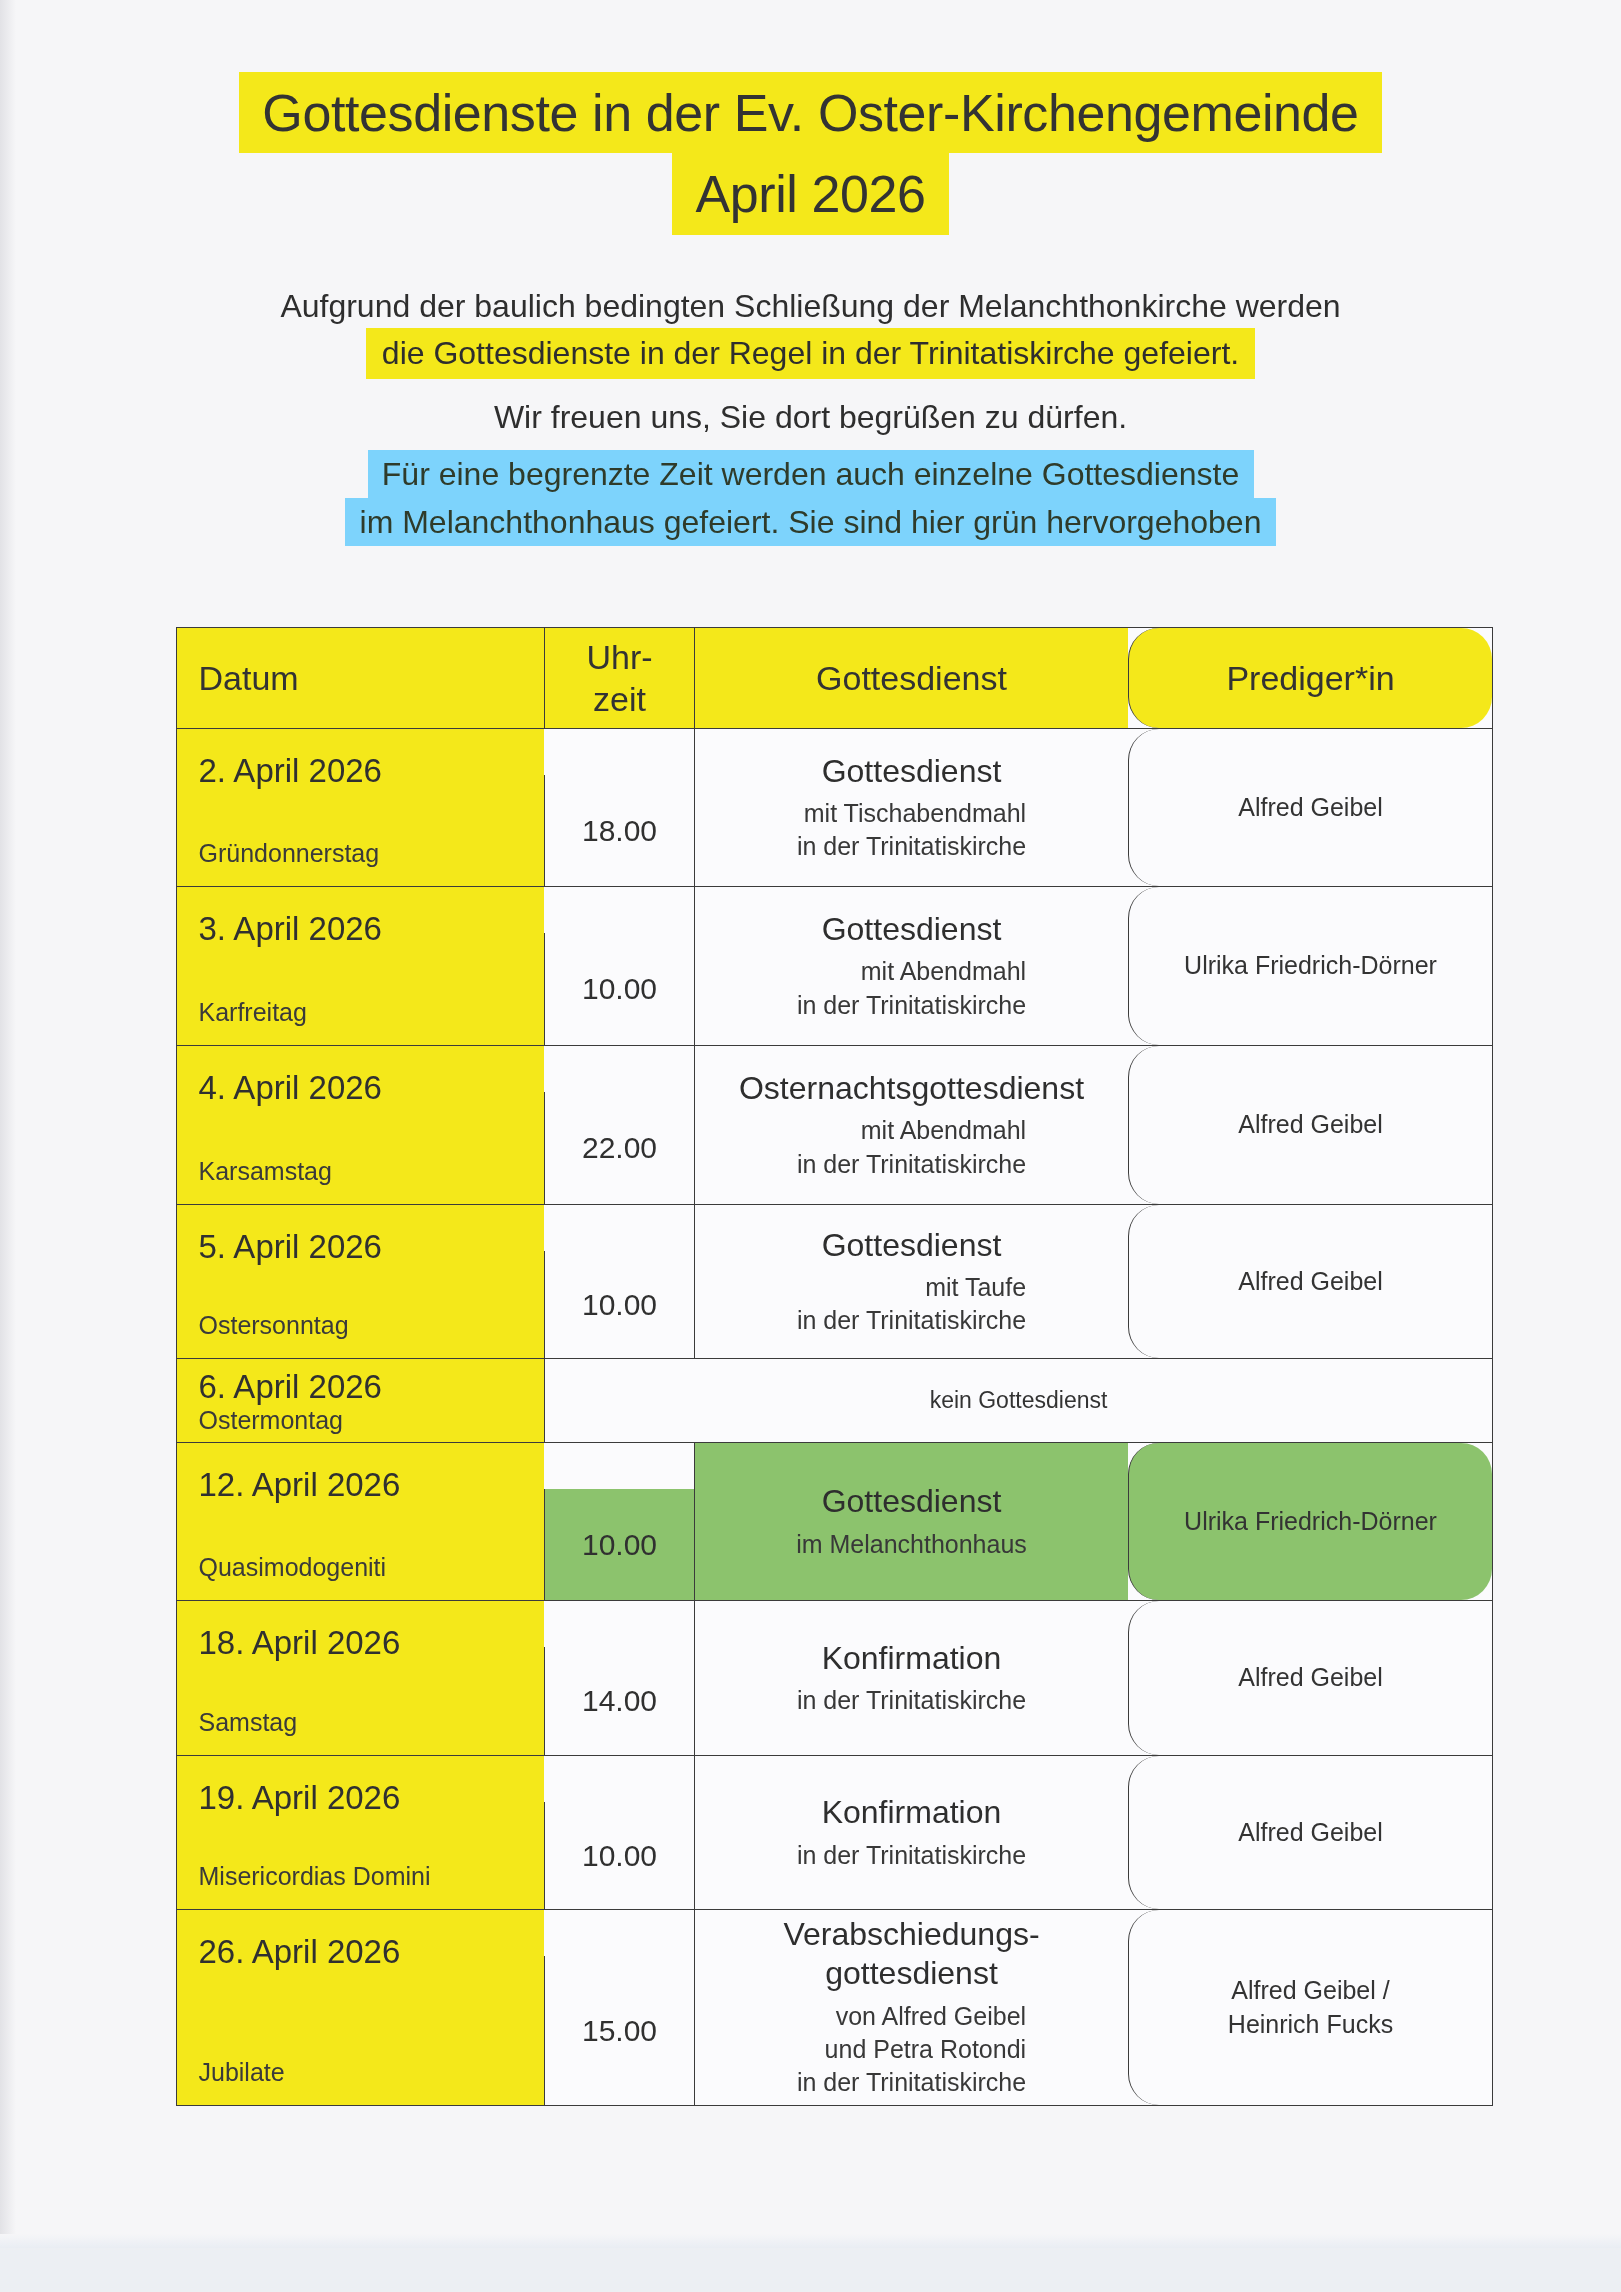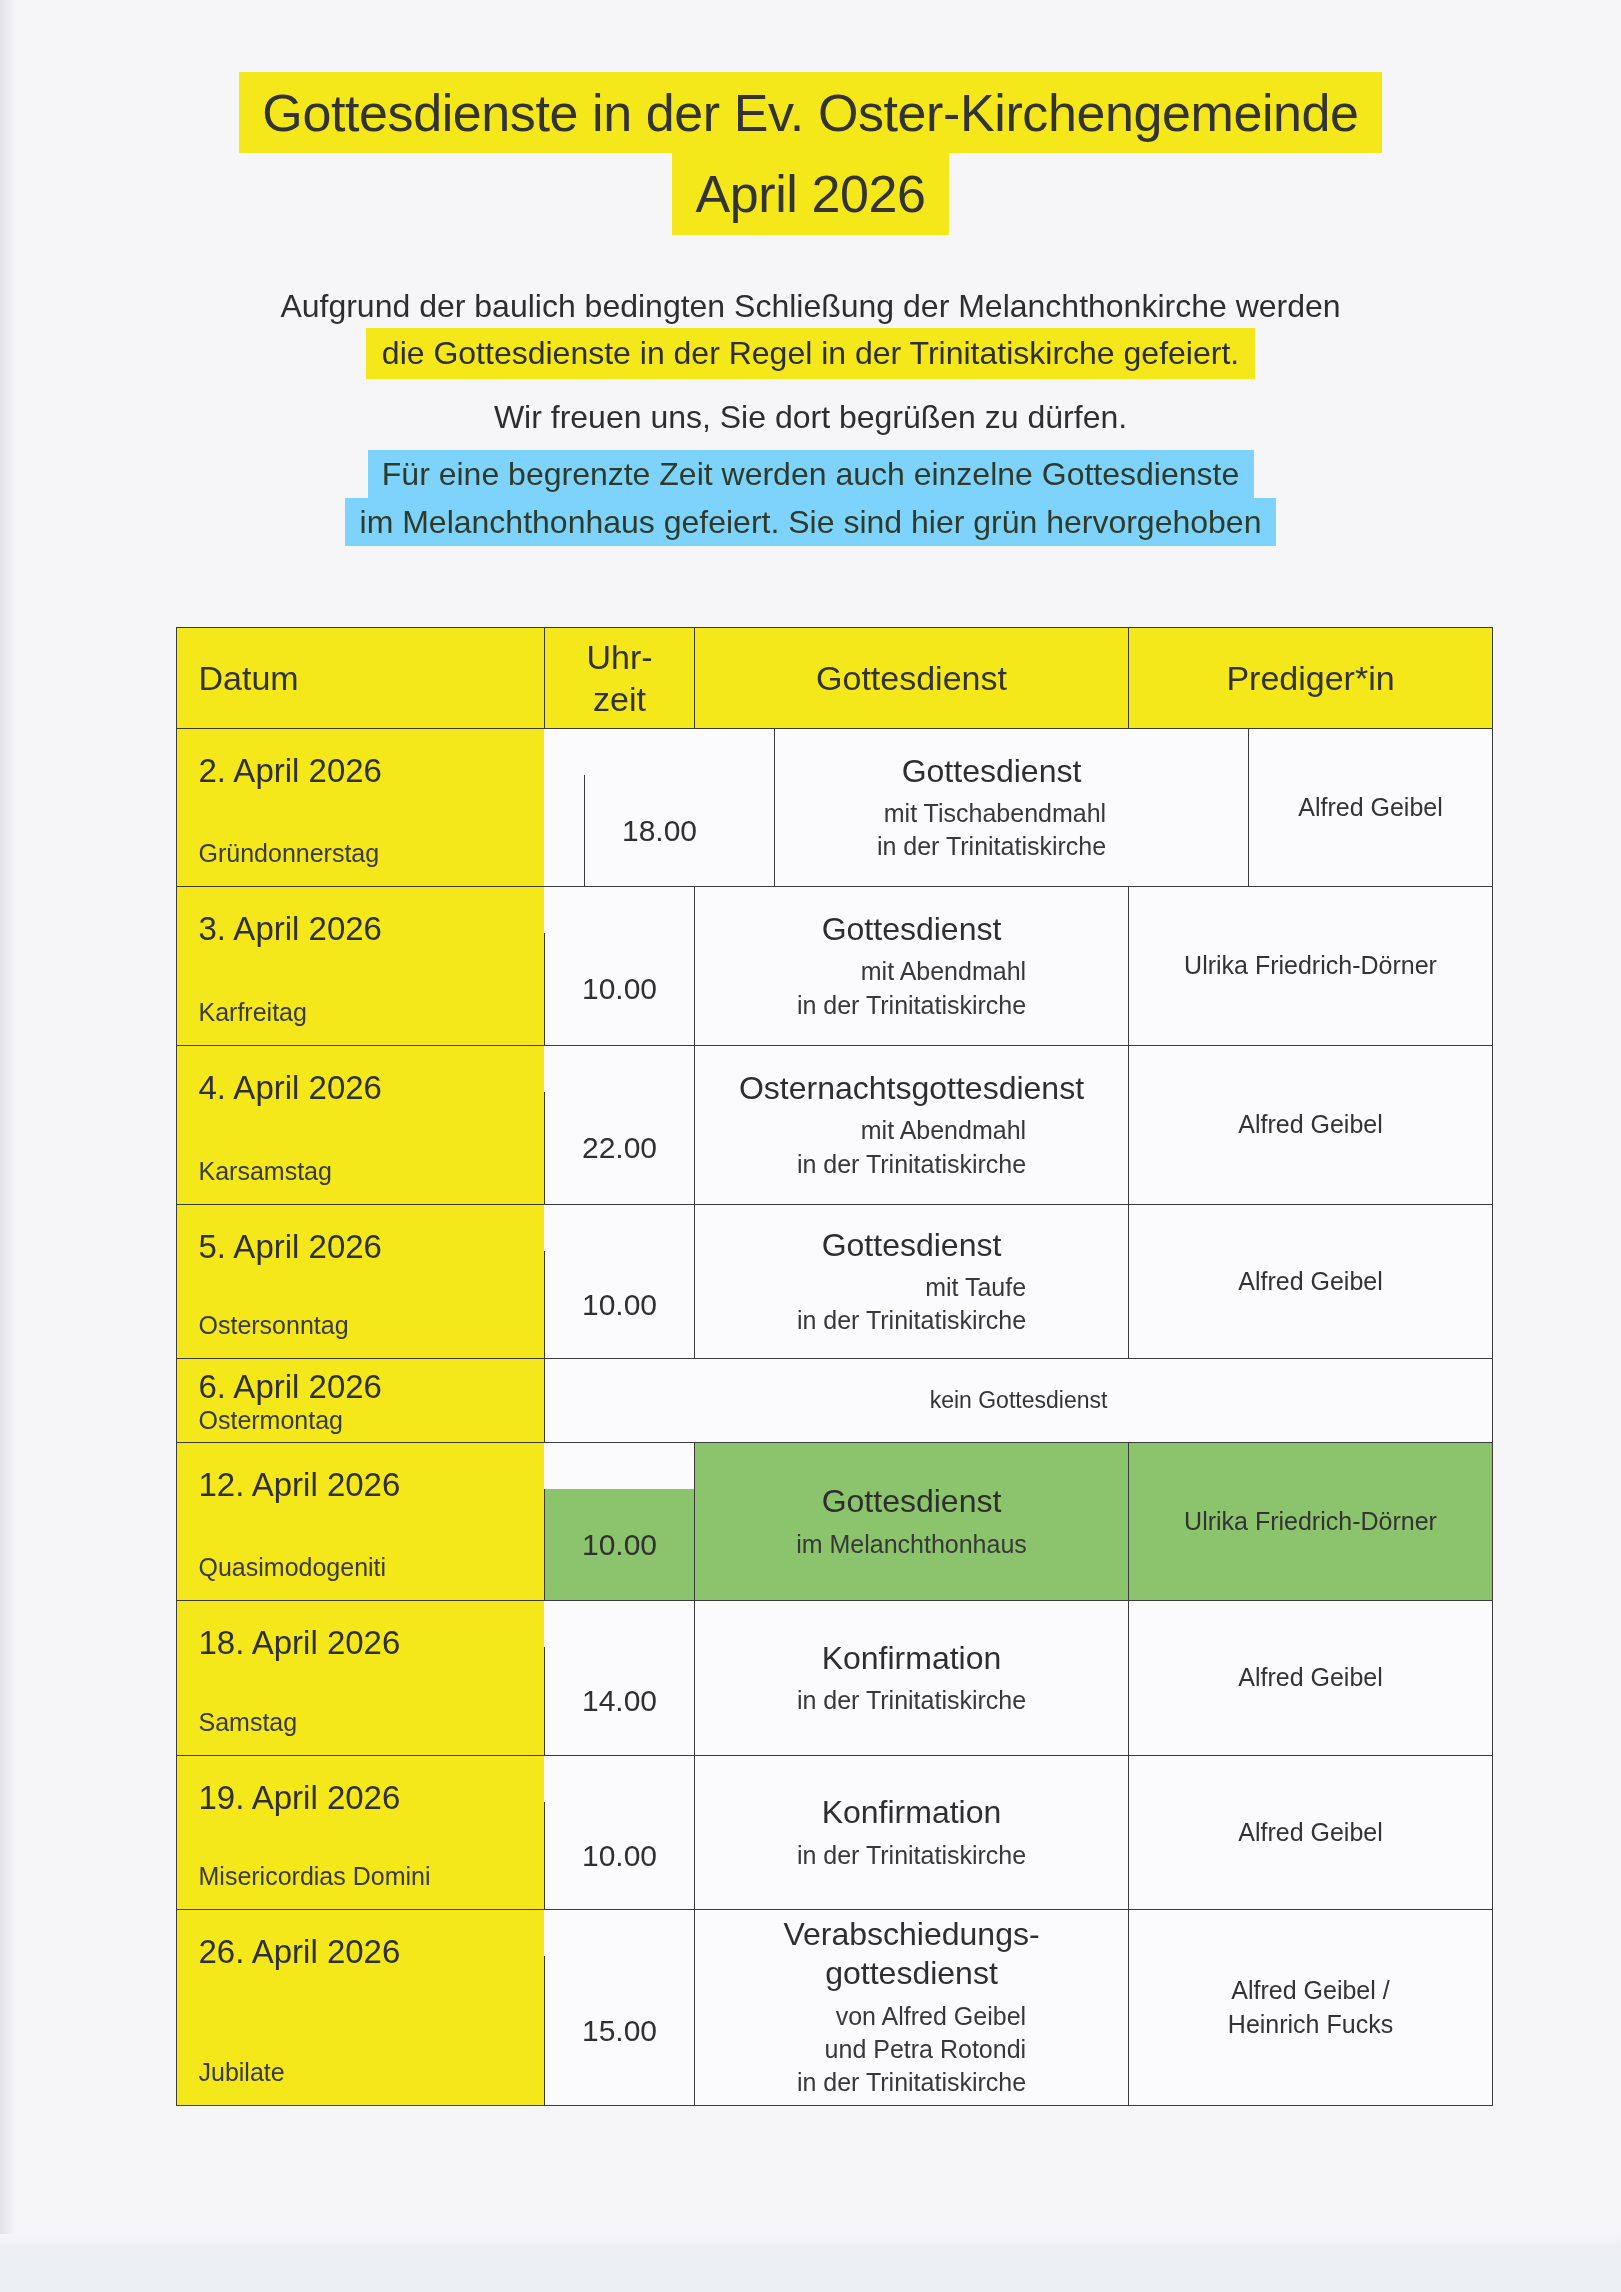--- a/index.html
+++ b/index.html
@@ -65,25 +65,25 @@
     background: #fbfbfd;
   }
   .trow { display: flex; width: 100%; }
   .trow + .trow { border-top: 1.8px solid #3b3b3b; }
   .cell { border-left: 1.8px solid #3b3b3b; overflow: hidden; }
   .cell:first-child { border-left: none; }
 
   .c-date { width: 367px; flex: 0 0 367px; }
   .c-time { width: 150px; flex: 0 0 150px; }
   .c-serv { width: 434px; flex: 0 0 434px; }
-  .c-pred { flex: 1 1 auto; }
+  .c-pred { flex: 1 1 auto; border-radius: 31px; }
 
   
   .rh { height: 100px; }
-  .r0 { height: 158px; gap: 40px; }
+  .r0 { height: 158px; }
   .r1 { height: 159px; }
   .r2 { height: 159px; }
   .r3 { height: 154px; }
   .r4 { height: 84px;  }
   .r5 { height: 158px; }
   .r6 { height: 155px; }
   .r7 { height: 154px; }
   .r8 { height: 196px; }
 
   

